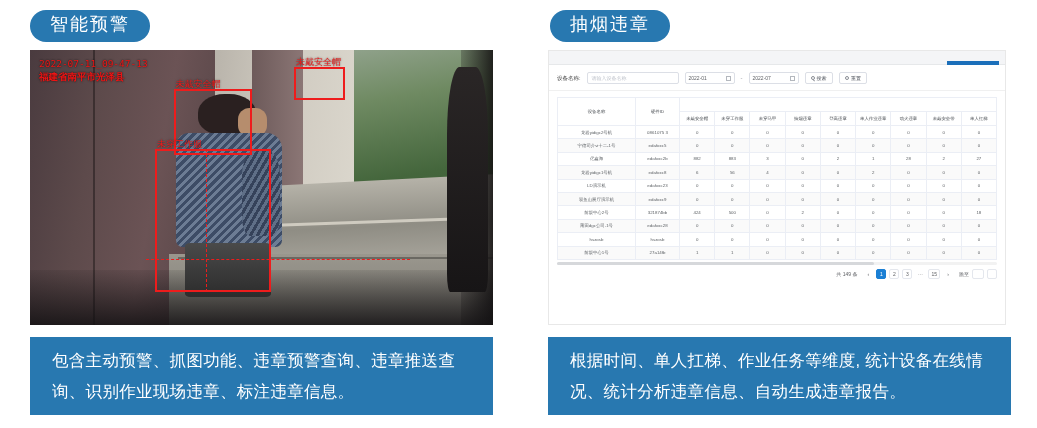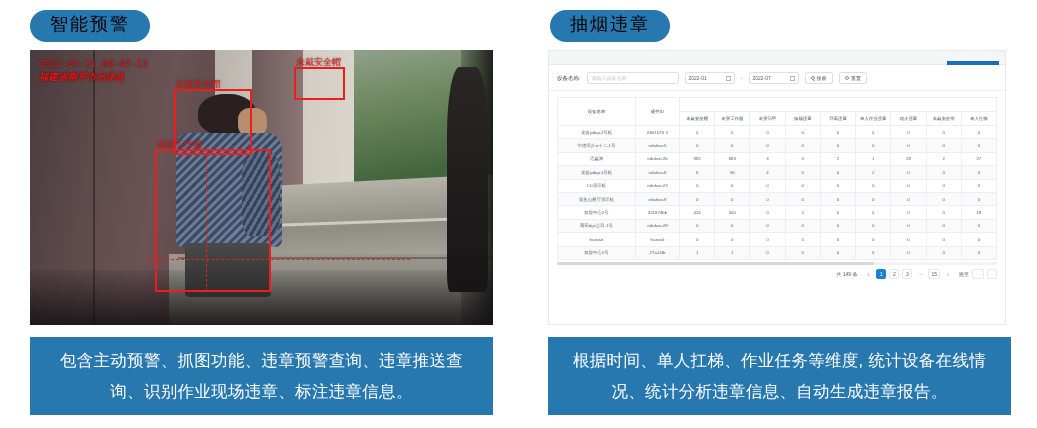--- a/index.html
+++ b/index.html
@@ -12,21 +12,21 @@
     position:relative;
   }
   .panel { position:absolute; top:0; width:496px; height:428px; }
   .panel-left  { left:0; }
   .panel-right { left:520px; }
 
   
   .badge {
     position:absolute; top:10px; left:30px;
     background:#2878b0;
-    color:#000000;
+    color:#ffffff;
     border-radius:16px;
     padding:5px 20px 7px 20px;
     font-size:18px;
     letter-spacing:2px;
     line-height:1.1;
     white-space:nowrap;
   }
 
   
   .media {
@@ -138,21 +138,21 @@
     position:absolute; left:38%; top:36%; bottom:12%;
     border-left:1px dashed #ee1c1c; width:0;
   }
   .osd{
     position:absolute; left:9px; top:7px;
     color:#ee1414; font-size:9.5px; line-height:13px;
     font-family:"DejaVu Sans Mono","Liberation Mono",monospace;
     text-shadow:0 0 2px rgba(0,0,0,.8);
     white-space:nowrap;
   }
-  .osd .loc{ font-family:"DejaVu Sans",sans-serif; font-weight:bold;font-style:italic; }
+  .osd .loc{ font-family:"DejaVu Sans",sans-serif; font-weight:bold; }
 
   
   .app {
     position:absolute; left:548px; top:50px;
     width:458px; height:275px;
     background:#ffffff;
     border:1px solid #e8e8e8;
     overflow:hidden;
   }
   .app-topbar{
@@ -263,21 +263,21 @@
     border-radius:2px; background:#fff;
   }
 
   
   .caption{
     position:absolute; left:30px; top:337px;
     width:463px; height:78px;
     background:#2878b0;
     color:#ffffff;
     display:flex; align-items:center; justify-content:center;
-    text-align:center;
+    text-align:left;
     padding:0 22px;
   }
   .caption p{
     margin:0; font-size:16.5px; line-height:31px;
     letter-spacing:.3px;
   }
   .panel-right .media, .panel-right .badge{ }
 </style>
 </head>
 <body>

